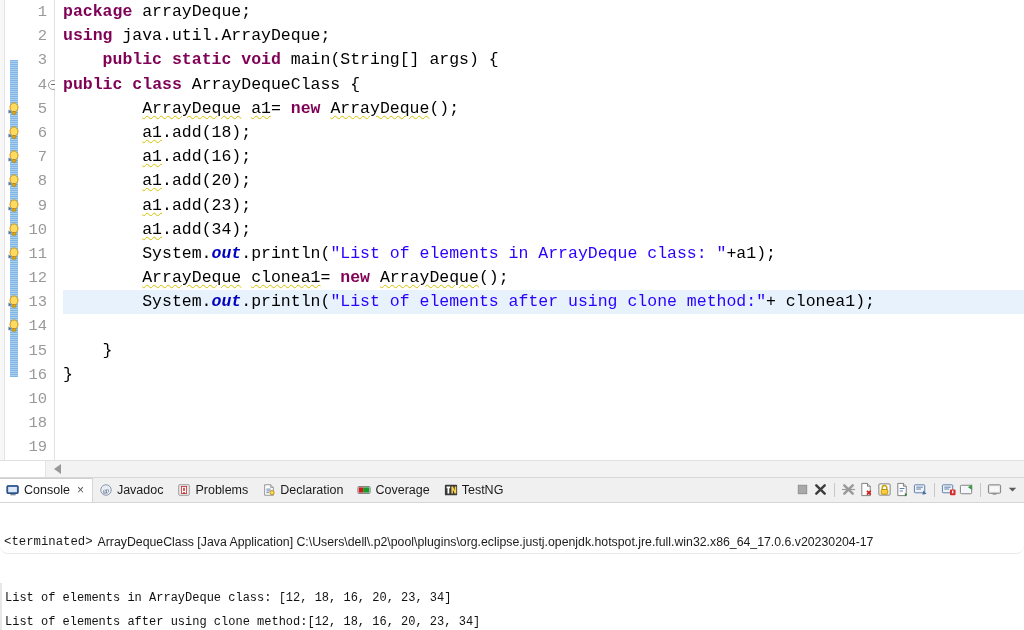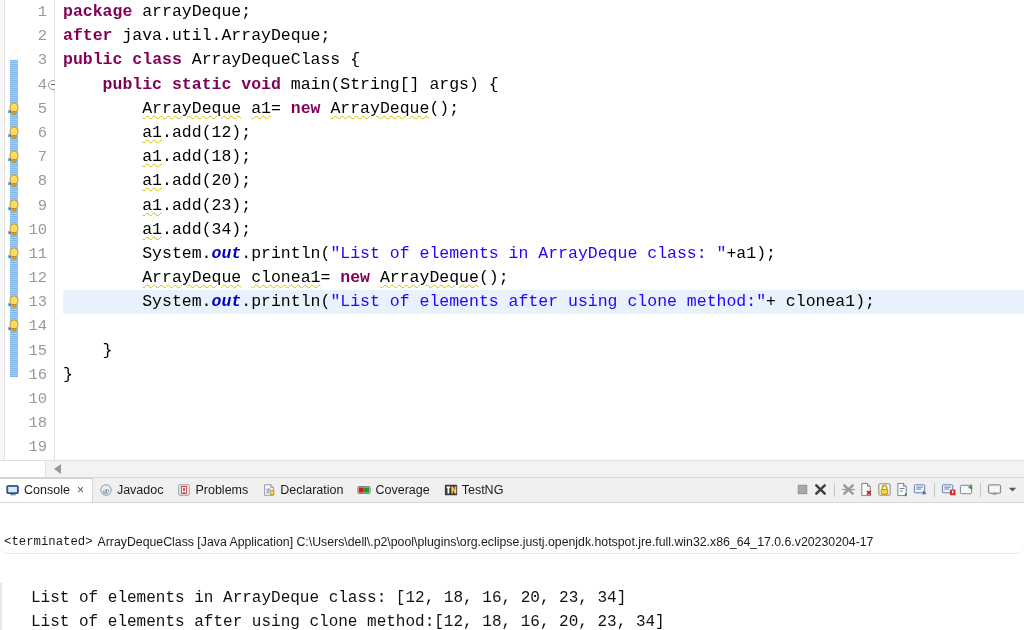--- a/index.html
+++ b/index.html
@@ -135,21 +135,21 @@
   }
   .console-status .term { font-family: "Liberation Mono", monospace; font-size: 12.3px; }
 
   .console-out {
     flex: 1; padding: 3px 0 0 4px; background: #ffffff;
     border-left: 1px solid #e7e7e7;
     position: relative;
   }
   .cons-line {
     font-family: "Liberation Mono", monospace;
-    font-size: 16px; line-height: 24px; color: #111111; white-space: pre; margin-left: 26px;
+    font-size: 12px; line-height: 24px; color: #111111; white-space: pre;
   }
   .cons-left-rule {
     position: absolute; left: 0; top: 0; width: 1px; height: 100%; background: #e7e7e7;
   }
 </style>
 </head>
 <body>
 
 <div class="ide">
 
@@ -235,26 +235,26 @@
           <div class="lineno"><span>15</span></div>
           <div class="lineno"><span>16</span></div>
           <div class="lineno"><span>10</span></div>
           <div class="lineno"><span>18</span></div>
           <div class="lineno"><span>19</span></div>
         </div>
       <div class="gutter-sep"></div>
 
       <div class="code-area" id="code-area">
           <div class="code-line"><span class="kw">package</span> arrayDeque;</div>
-          <div class="code-line"><span class="kw">after</span> java.util.ArrayDeque;</div>
+          <div class="code-line"><span class="kw">using</span> java.util.ArrayDeque;</div>
+          <div class="code-line">    <span class="kw">public</span> <span class="kw">static</span> <span class="kw">void</span> main(String[] args) {</div>
           <div class="code-line"><span class="kw">public</span> <span class="kw">class</span> ArrayDequeClass {</div>
-          <div class="code-line">    <span class="kw">public</span> <span class="kw">static</span> <span class="kw">void</span> main(String[] args) {</div>
           <div class="code-line">        <span class="warn-uline">ArrayDeque</span> <span class="warn-uline">a1</span>= <span class="kw">new</span> <span class="warn-uline">ArrayDeque</span>();</div>
-          <div class="code-line">        <span class="warn-uline">a1</span>.add(12);</div>
           <div class="code-line">        <span class="warn-uline">a1</span>.add(18);</div>
+          <div class="code-line">        <span class="warn-uline">a1</span>.add(16);</div>
           <div class="code-line">        <span class="warn-uline">a1</span>.add(20);</div>
           <div class="code-line">        <span class="warn-uline">a1</span>.add(23);</div>
           <div class="code-line">        <span class="warn-uline">a1</span>.add(34);</div>
           <div class="code-line">        System.<span class="fld">out</span>.println(<span class="str">"List of elements in ArrayDeque class: "</span>+a1);</div>
           <div class="code-line">        <span class="warn-uline">ArrayDeque</span> <span class="warn-uline">clonea1</span>= <span class="kw">new</span> <span class="warn-uline">ArrayDeque</span>();</div>
           <div class="code-line current">        System.<span class="fld">out</span>.println(<span class="str">"List of elements after using clone method:"</span>+ clonea1);</div>
           <div class="code-line">&nbsp;</div>
           <div class="code-line">    }</div>
           <div class="code-line">}</div>
           <div class="code-line">&nbsp;</div>

